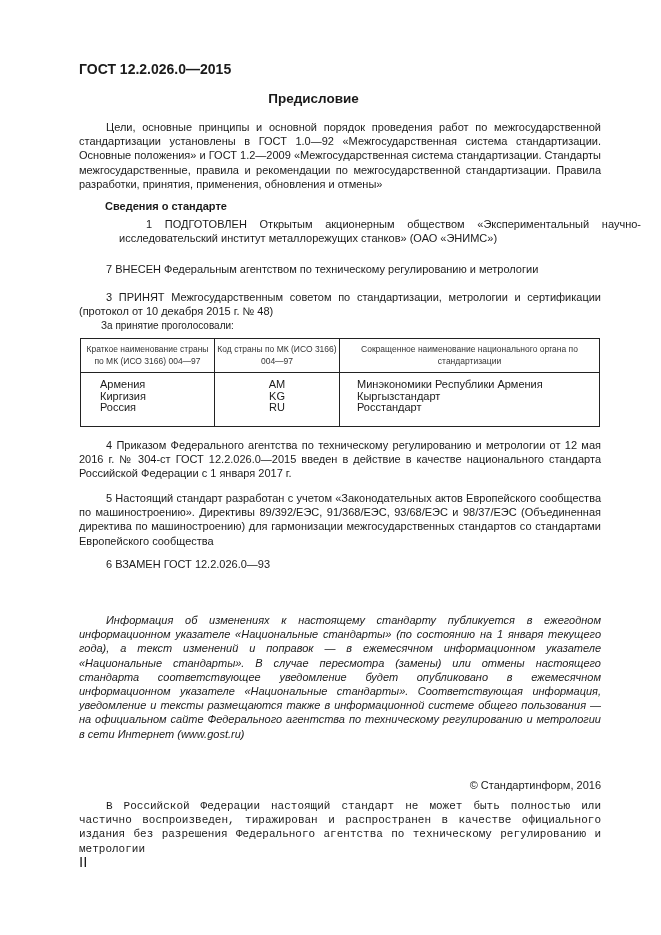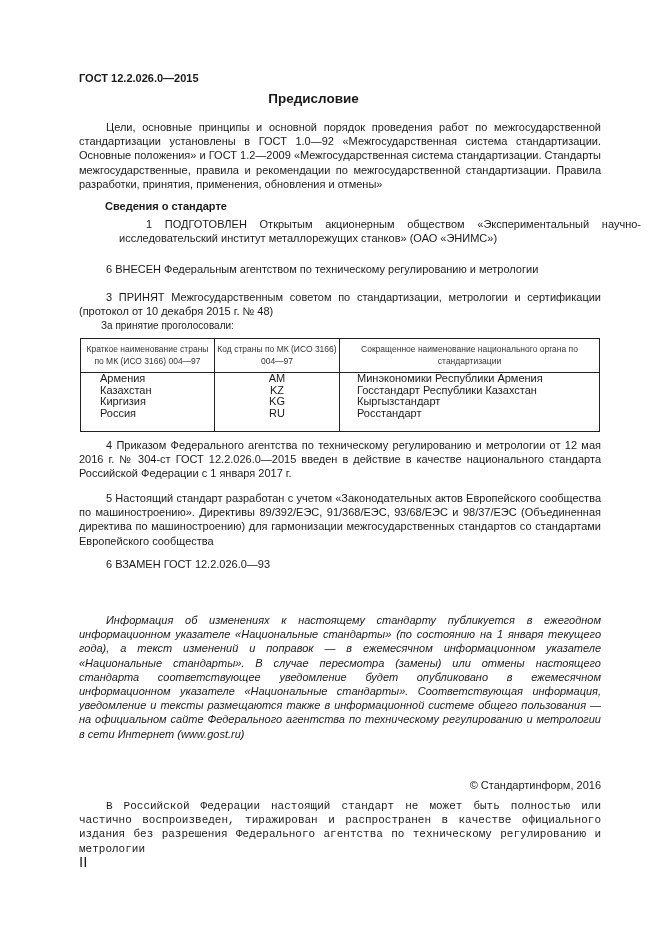--- a/index.html
+++ b/index.html
@@ -1,28 +1,28 @@
 <!DOCTYPE html>
 <html><head>
 <meta charset="utf-8">
 <style>
   html, body { margin: 0; padding: 0; background: #ffffff; }
   body { width: 661px; height: 935px; position: relative; overflow: hidden;
          font-family: "Liberation Sans", sans-serif; color: #1a1a1a; }
   .abs { position: absolute; }
-  .doc-code { left: 79px; top: 72px; font-size: 11px; font-weight: bold; }
+  .doc-code { left: 79px; top: 61px; font-size: 14px; font-weight: bold; }
   .title { left: 0; width: 557px; top: 91px; text-align: center; font-size: 13.5px; font-weight: bold; padding-left: 70px; box-sizing: border-box; }
   .para { left: 79px; width: 522px; font-size: 11px; line-height: 14.2px; text-align: justify; }
   .para .ind { display: inline-block; width: 27px; }
   .subhead { left: 105px; font-size: 11px; font-weight: bold; }
   table.votes { position: absolute; left: 80px; top: 338px; width: 520px; border-collapse: collapse; font-size: 11px; }
   table.votes th { font-weight: normal; font-size: 8.5px; line-height: 12px; color: #333; text-align: center;
                    border-left: 1px solid #222; border-right: 1px solid #222; border-top: 1.5px solid #222; border-bottom: 1.5px solid #222; padding: 4px 2px 5px; }
   table.votes td { border-left: 1px solid #222; border-right: 1px solid #222; padding: 0 4px; line-height: 11.5px; vertical-align: top; }
-  table.votes tr.first td { }
+  table.votes tr.first td { padding-top: 6px; }
   table.votes tr.last td { border-bottom: 1.5px solid #222; padding-bottom: 12px; }
   table.votes td.c1 { padding-left: 19px; }
   table.votes td.c2 { text-align: center; }
   table.votes td.c3 { padding-left: 17px; }
   .italic { font-style: italic; }
   .copyright { right: 60px; top: 779px; font-size: 11px; }
   .pagenum { left: 79px; top: 853px; font-size: 15px; }
 </style>
 </head>
 <body>
@@ -30,44 +30,39 @@
 <div class="abs doc-code">ГОСТ 12.2.026.0—2015</div>
 
 <div class="abs title">Предисловие</div>
 
 <div class="abs para" style="top:120px;"><span class="ind"></span><span>Цели, основные принципы и основной порядок проведения работ по межгосударственной стандартизации установлены в ГОСТ 1.0—92 «Межгосударственная система стандартизации. Основные положения» и ГОСТ 1.2—2009 «Межгосударственная система стандартизации. Стандарты межгосударственные, правила и рекомендации по межгосударственной стандартизации. Правила разработки, принятия, применения, обновления и отмены»</span></div>
 
 <div class="abs subhead" style="top:200px;">Сведения о стандарте</div>
 
 <div class="abs para" style="top:217px;margin-left:40px;"><span class="ind"></span><span>1 ПОДГОТОВЛЕН Открытым акционерным обществом «Экспериментальный научно-исследовательский институт металлорежущих станков» (ОАО «ЭНИМС»)</span></div>
 
-<div class="abs para" style="top:262px;"><span class="ind"></span><span>6 ВНЕСЕН Федеральным агентством по техническому регулированию и метрологии</span></div>
+<div class="abs para" style="top:262px;"><span class="ind"></span><span>7 ВНЕСЕН Федеральным агентством по техническому регулированию и метрологии</span></div>
 
 <div class="abs para" style="top:290px;"><span class="ind"></span><span>3 ПРИНЯТ Межгосударственным советом по стандартизации, метрологии и сертификации (протокол от 10 декабря 2015 г. № 48)</span></div>
 
 <div class="abs" style="left:101px; top:320px; font-size:10px;">За принятие проголосовали:</div>
 
 <table class="votes">
   <thead>
     <tr>
       <th style="width:129px;">Краткое наименование страны по МК (ИСО 3166) 004—97</th>
       <th style="width:120px;">Код страны по МК (ИСО 3166) 004—97</th>
       <th>Сокращенное наименование национального органа по стандартизации</th>
     </tr>
   </thead>
   <tbody>
     <tr class="first">
       <td class="c1">Армения</td>
       <td class="c2">AM</td>
       <td class="c3">Минэкономики Республики Армения</td>
-    </tr>
-    <tr>
-      <td class="c1">Казахстан</td>
-      <td class="c2">KZ</td>
-      <td class="c3">Госстандарт Республики Казахстан</td>
     </tr>
     <tr>
       <td class="c1">Киргизия</td>
       <td class="c2">KG</td>
       <td class="c3">Кыргызстандарт</td>
     </tr>
     <tr class="last">
       <td class="c1">Россия</td>
       <td class="c2">RU</td>
       <td class="c3">Росстандарт</td>

